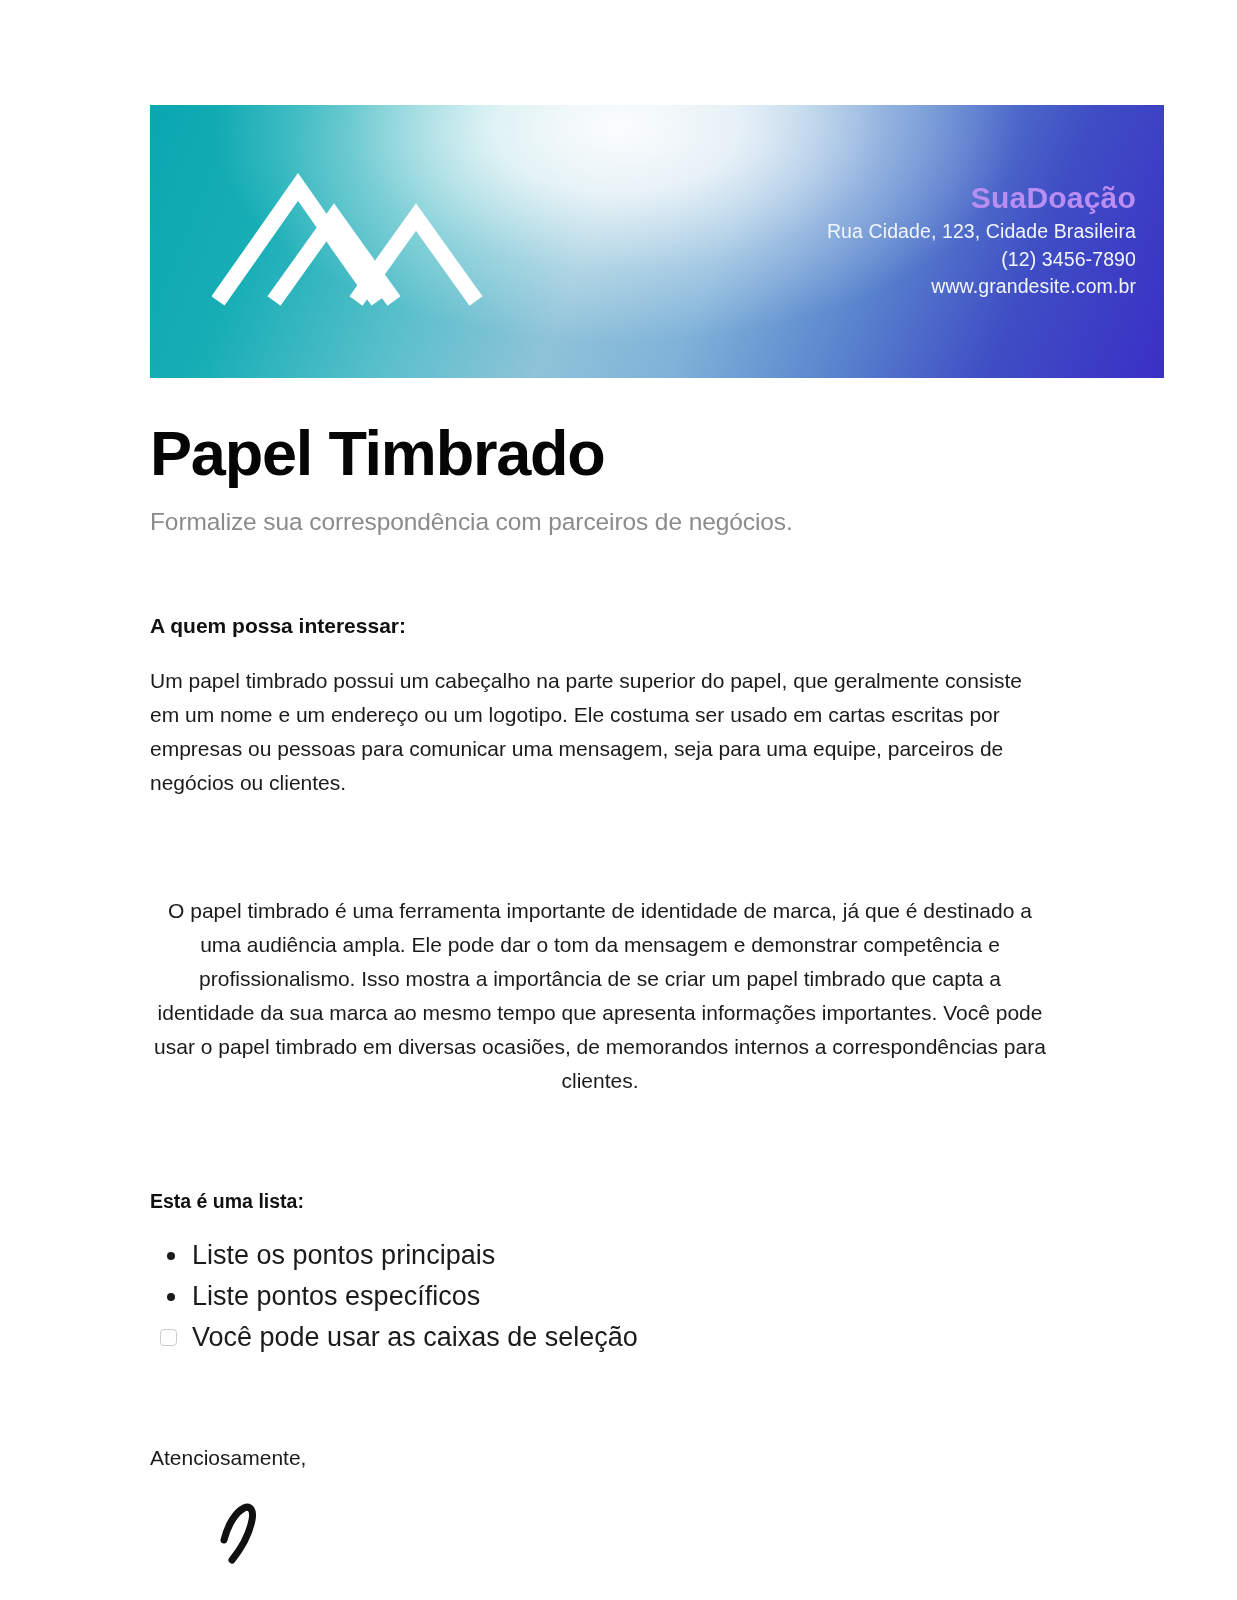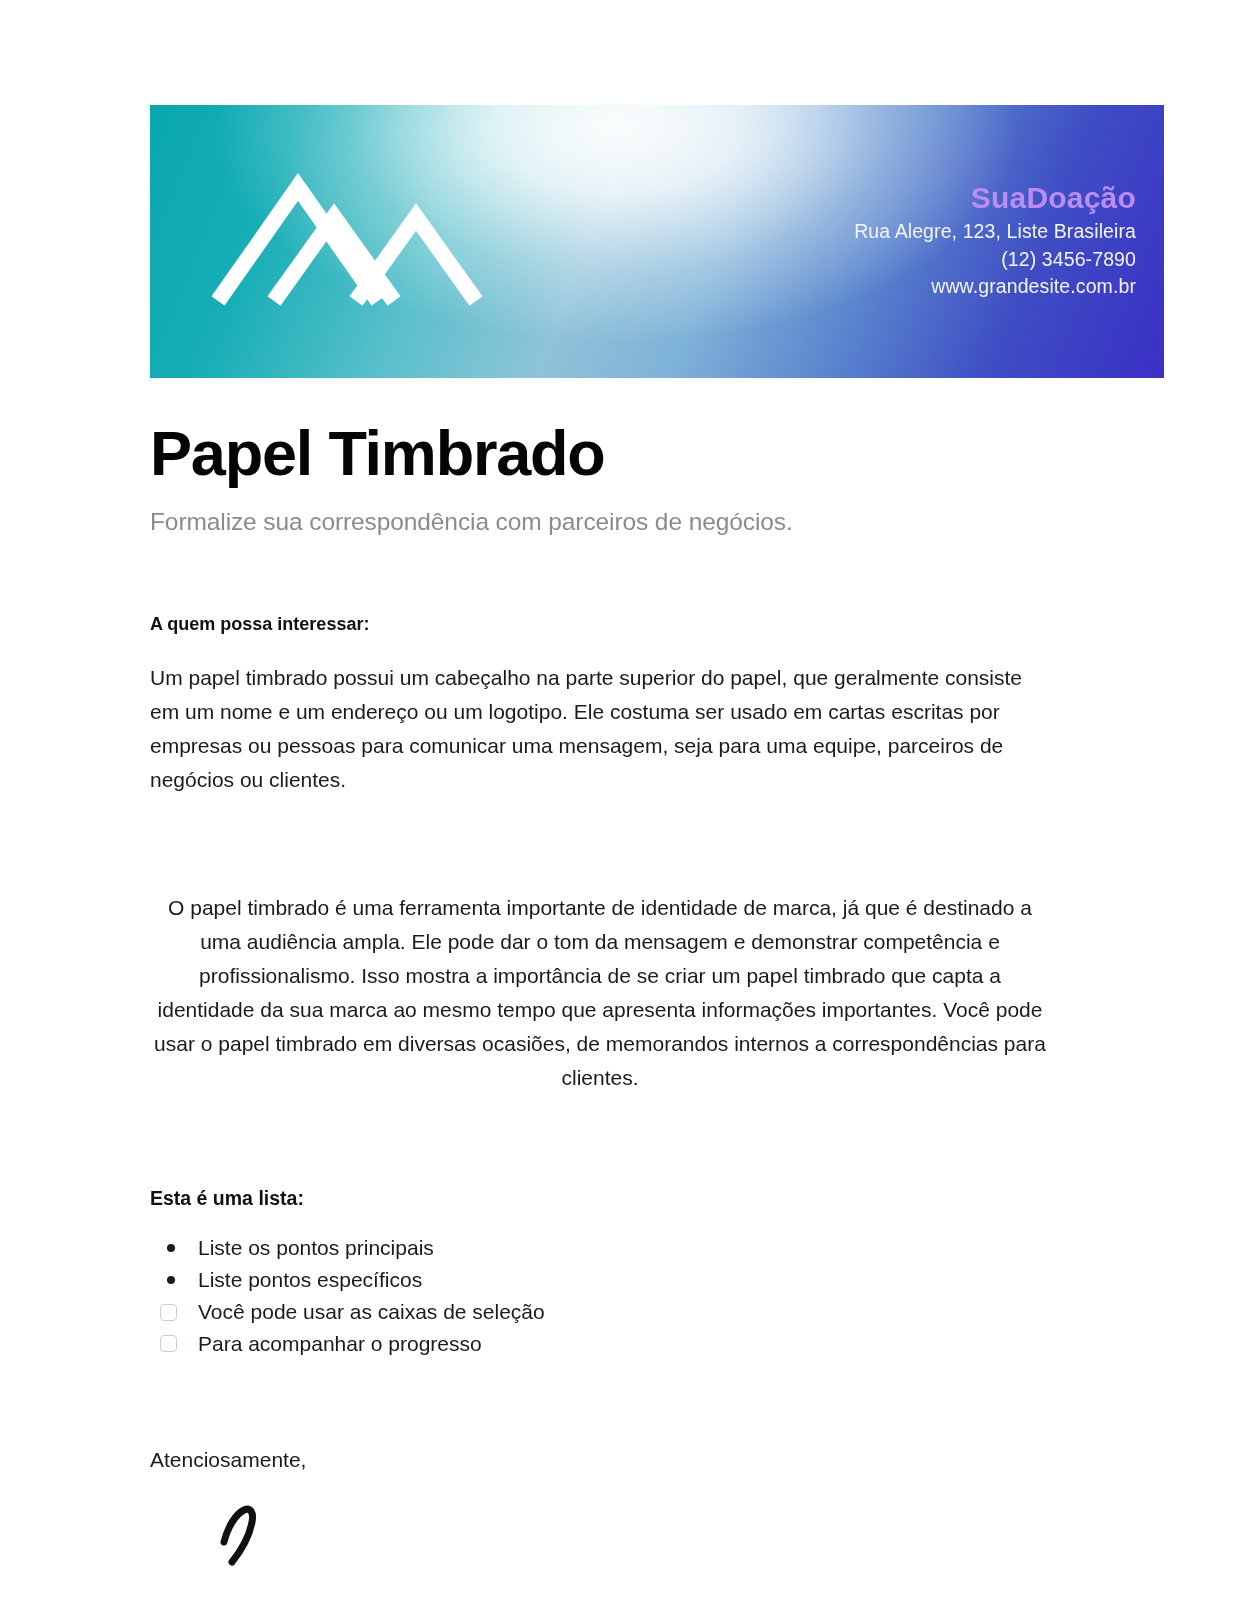--- a/index.html
+++ b/index.html
@@ -89,21 +89,21 @@
 
   .doc-subtitle {
     margin-top: 22px;
     font-size: 24.5px;
     color: #8b8b8b;
     letter-spacing: -0.1px;
   }
 
   .salutation {
     margin-top: 78px;
-    font-size: 18px;
+    font-size: 21px;
     font-weight: bold;
     color: #111111;
   }
 
   .para {
     margin-top: 26px;
     font-size: 21px;
     line-height: 1.62;
     color: #1b1b1b;
     max-width: 900px;
@@ -119,25 +119,24 @@
   }
 
   .item-list {
     margin-top: 22px;
     list-style: none;
   }
 
   .list-item {
     display: flex;
     align-items: center;
-    font-size: 21px;
+    font-size: 27px;
     line-height: 1.52;
     color: #1b1b1b;
     min-height: 31px;
-    gap: 6px;
   }
 
   .marker-bullet {
     width: 42px;
     flex: 0 0 42px;
     display: flex;
     align-items: center;
     justify-content: center;
   }
   .marker-bullet i {
@@ -190,21 +189,21 @@
     <svg class="lh-logo" viewBox="0 0 300 135">
       <g fill="none" stroke="#ffffff" stroke-width="16" stroke-linecap="butt" stroke-linejoin="miter">
         <polyline points="6,128 86,14 166,128"></polyline>
         <polyline points="62,128 122,44 182,128"></polyline>
         <polyline points="144,128 204,44 264,128"></polyline>
       </g>
     </svg>
 
     <div class="lh-info">
       <div class="lh-brand">SuaDoação</div>
-      <div class="lh-line">Rua Alegre, 123, Liste Brasileira</div>
+      <div class="lh-line">Rua Cidade, 123, Cidade Brasileira</div>
       <div class="lh-line">(12) 3456-7890</div>
       <div class="lh-line">www.grandesite.com.br</div>
     </div>
   </div>
 
   <div class="doc">
 
     <h1 class="doc-title">Papel Timbrado</h1>
     <p class="doc-subtitle">Formalize sua correspondência com parceiros de negócios.</p>
 
@@ -227,26 +226,20 @@
             <i></i>
           </span>
         <span>Liste pontos específicos</span>
       </li>
       <li class="list-item">
         <span class="marker-check">
             <span class="checkbox"></span>
           </span>
         <span>Você pode usar as caixas de seleção</span>
       </li>
-      <li class="list-item">
-        <span class="marker-check">
-            <span class="checkbox"></span>
-          </span>
-        <span>Para acompanhar o progresso</span>
-      </li>
     </ul>
 
     <p class="closing">Atenciosamente,</p>
 
     <div class="signature">
       <svg width="240" height="110" viewBox="0 0 240 110">
         <path d="M26 46 C30 30, 38 18, 46 14 C52 11, 56 16, 54 26 C51 42, 42 56, 34 66" fill="none" stroke="#111111" stroke-width="7" stroke-linecap="round"></path>
       </svg>
     </div>
 

